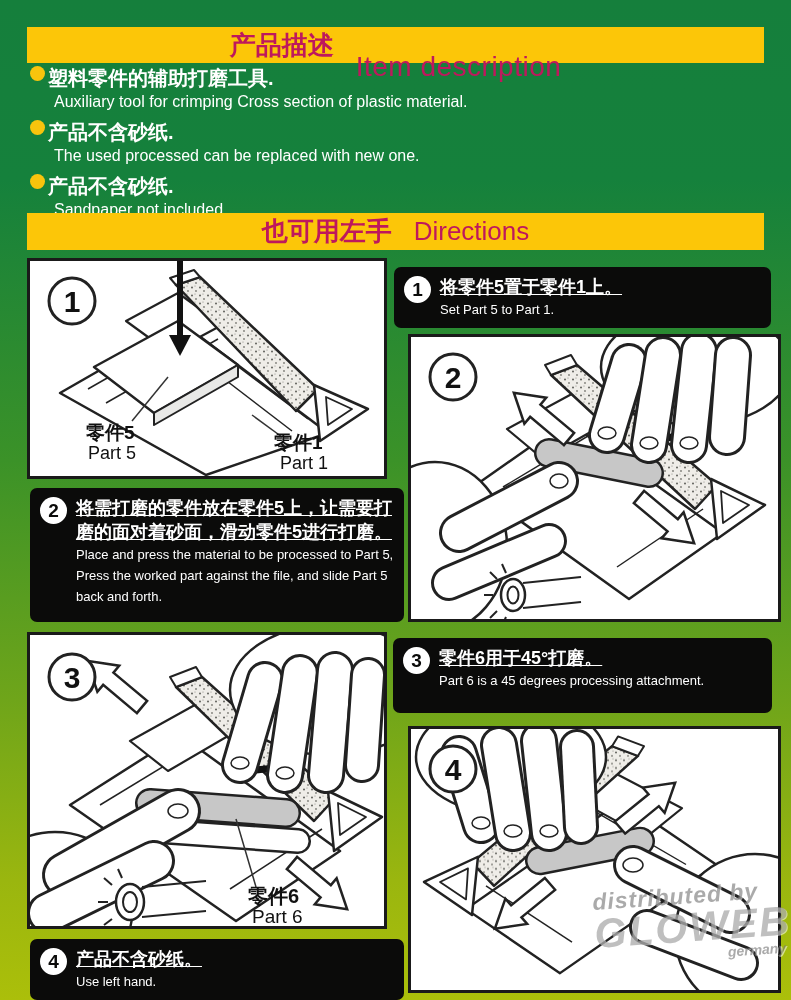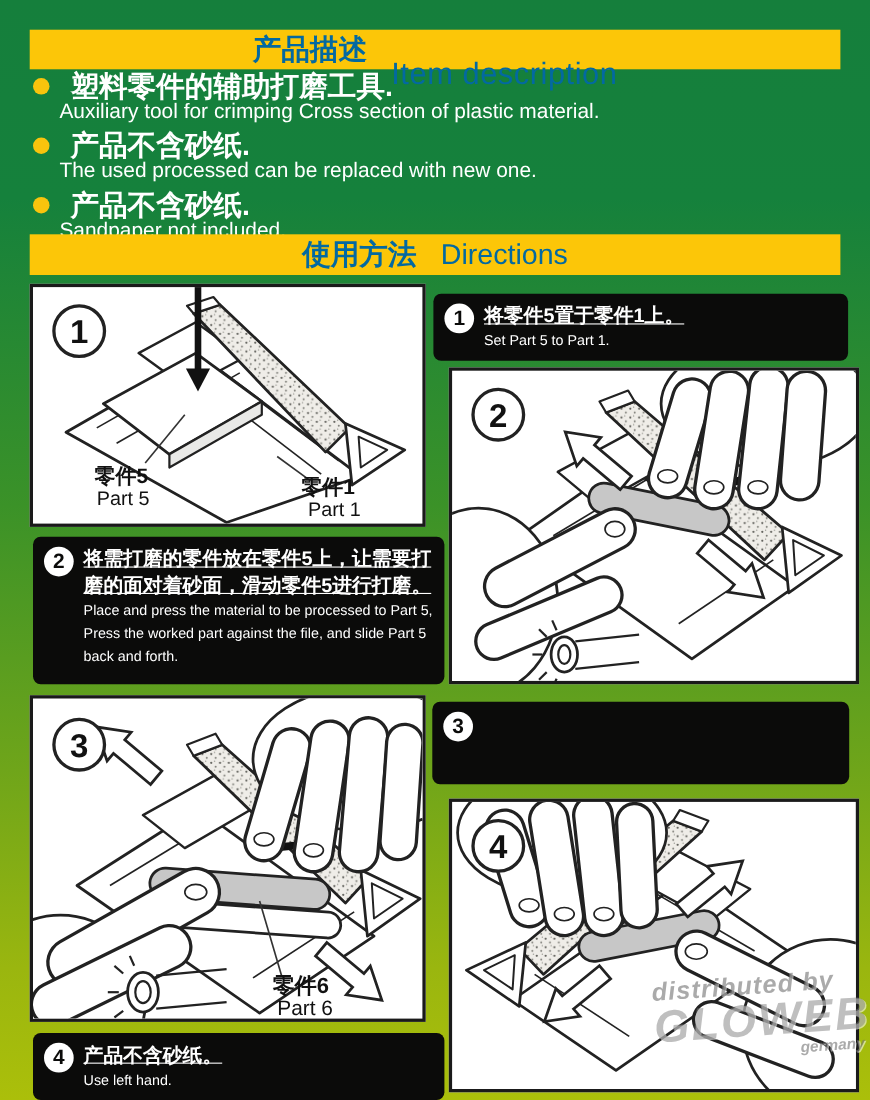--- a/index.html
+++ b/index.html
@@ -4,33 +4,33 @@
 <style>
   * { margin:0; padding:0; box-sizing:border-box; }
   html,body { width:791px; }
   body { font-family:"Liberation Sans","DejaVu Sans",sans-serif; }
   .page {
     position:relative; width:791px; height:1000px; overflow:hidden;
     background:linear-gradient(180deg,#157F3C 0%, #15813C 18%, #3B9228 46%, #6FA51A 70%, #9AB60F 88%, #ABBF0A 100%);
   }
   .bar {
     position:absolute; left:27px; width:737px; background:#FCC608;
-    display:flex; align-items:center; justify-content:center; gap:22px; color:#0369a1;
+    display:flex; align-items:center; justify-content:center; gap:22px; color:#be185d;
   }
   #bar1 { top:27px; height:36px; }
   #bar2 { top:213px; height:37px; }
   .bar .zh { font-weight:bold; font-size:26px; }
   #bar1 .en { font-size:28px; letter-spacing:0.5px;margin-top:44px; }
   #bar2 .en { font-size:26px; font-weight:normal; }
 
   .bullets { position:absolute; left:30px; top:66px; width:730px; }
   .bullet { margin-bottom:7px; }
-  .bullet .zh-row { display:flex; align-items:center; gap:19px; color:#fff; font-weight:bold; font-size:26px; line-height:25px; }
+  .bullet .zh-row { display:flex; gap:3px; color:#fff; font-weight:bold; font-size:20px; line-height:25px; }
   .dot { width:15px; height:15px; border-radius:50%; background:#F8C40D; flex:0 0 15px; }
-  .bullet .en { color:#fff; font-size:19px; line-height:22px; margin-left:24px; }
+  .bullet .en { color:#fff; font-size:16px; line-height:22px; margin-left:24px; }
 
   .panel { position:absolute; background:#fff; border:3px solid #1A1A1A; }
   .panel svg { display:block; width:100%; height:100%; }
   #panel1 { left:27px;  top:258px; width:360px; height:221px; }
   #panel2 { left:408px; top:334px; width:373px; height:288px; }
   #panel3 { left:27px;  top:632px; width:360px; height:297px; }
   #panel4 { left:408px; top:726px; width:373px; height:267px; }
 
   .stepbox {
     position:absolute; background:#0B0B0A; border-radius:7px; color:#fff;
@@ -88,21 +88,21 @@
     <div class="bullet">
       <div class="zh-row">
           <span class="dot"></span>
           <span>产品不含砂纸.</span>
         </div>
       <div class="en">Sandpaper not included.</div>
     </div>
   </div>
 
   <div class="bar" id="bar2">
-    <span class="zh">使用方法</span>
+    <span class="zh">也可用左手</span>
     <span class="en">Directions</span>
   </div>
 
   <div class="panel" id="panel1">
     <svg viewBox="0 0 354 215">
       <defs>
         <pattern id="stip1" width="8" height="8" patternUnits="userSpaceOnUse">
           <rect width="8" height="8" fill="#EFEDE8"></rect>
           <circle cx="2" cy="2.5" r="1" fill="#5F5F5A"></circle>
           <circle cx="6" cy="6" r="0.9" fill="#7C7C76"></circle>
@@ -237,20 +237,24 @@
   <div class="stepbox" id="step2">
     <div class="stepnum">2</div>
     <div class="steptext">
       <div class="zh">将需打磨的零件放在零件5上，让需要打磨的面对着砂面，滑动零件5进行打磨。</div>
       <div class="en">Place and press the material to be processed to Part 5, Press the worked part against the file, and slide Part 5 back and forth.</div>
     </div>
   </div>
 
   <div class="stepbox" id="step3">
     <div class="stepnum">3</div>
+    <div class="steptext">
+      <div class="zh">零件6用于45°打磨。</div>
+      <div class="en">Part 6 is a 45 degrees processing attachment.</div>
+    </div>
   </div>
 
   <div class="panel" id="panel3">
     <svg viewBox="0 0 354 291">
       <defs>
         <pattern id="stip3" width="8" height="8" patternUnits="userSpaceOnUse">
           <rect width="8" height="8" fill="#EFEDE8"></rect>
           <circle cx="2" cy="2.5" r="1" fill="#5F5F5A"></circle>
           <circle cx="6" cy="6" r="0.9" fill="#7C7C76"></circle>
           <circle cx="5" cy="1" r="0.6" fill="#8A8A84"></circle>

